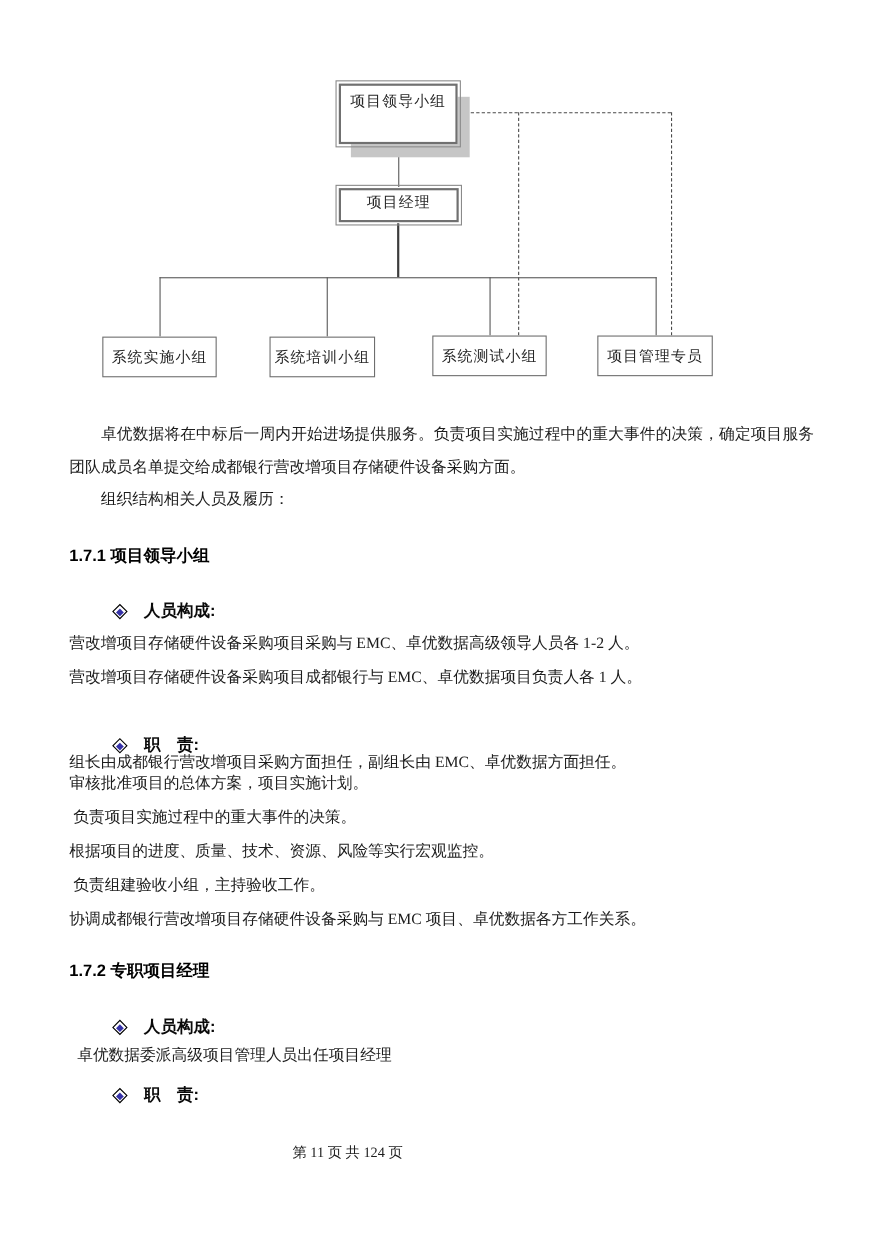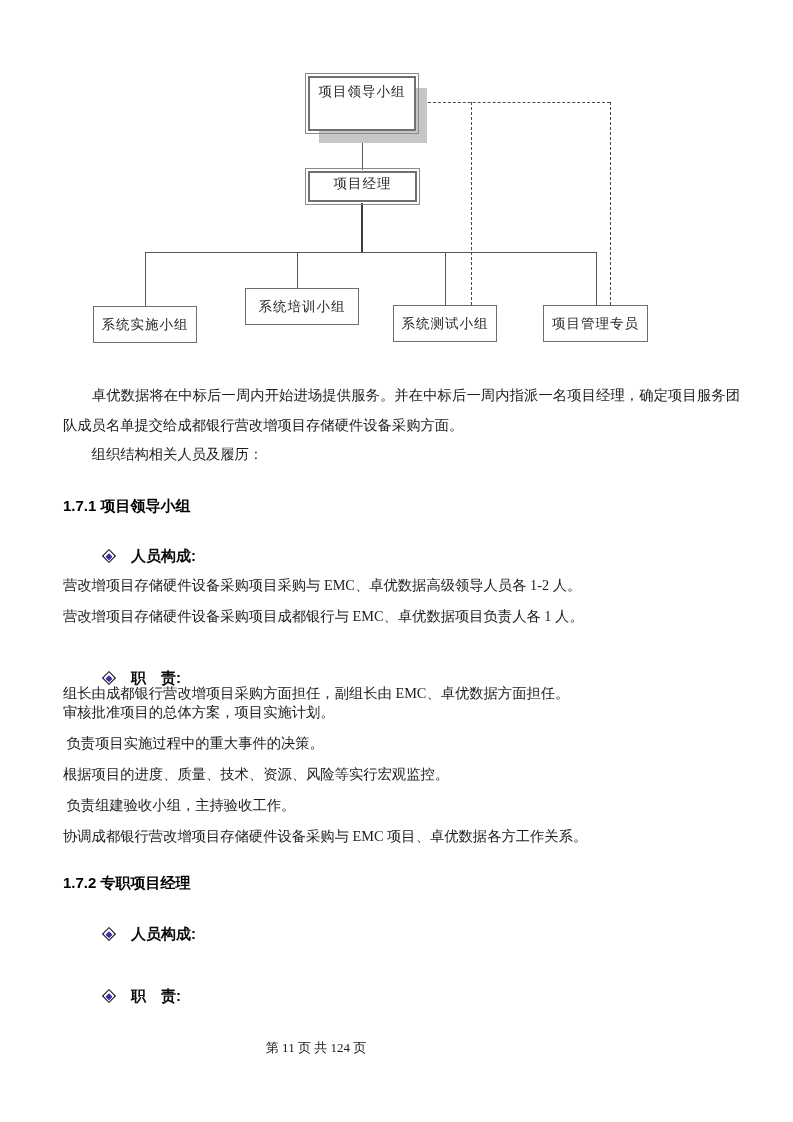--- a/index.html
+++ b/index.html
@@ -89,32 +89,32 @@
 
     <div class="obox double shadowed" style="left:308px; top:76px; width:108px; height:55px;">
       <span>项目领导小组</span>
     </div>
     <div class="obox double" style="left:308px; top:171px; width:109px; height:31px; padding-top:2px;">
       <span>项目经理</span>
     </div>
     <div class="obox" style="left:93px; top:306px; width:104px; height:37px;">
       <span>系统实施小组</span>
     </div>
-    <div class="obox" style="left:245px; top:288px; width:114px; height:37px;">
+    <div class="obox" style="left:245px; top:306px; width:96px; height:37px;">
       <span>系统培训小组</span>
     </div>
     <div class="obox" style="left:393px; top:305px; width:104px; height:37px;">
       <span>系统测试小组</span>
     </div>
     <div class="obox" style="left:543px; top:305px; width:105px; height:37px;">
       <span>项目管理专员</span>
     </div>
   </div>
 
-  <div class="para" style="top:380px;">　　卓优数据将在中标后一周内开始进场提供服务。并在中标后一周内指派一名项目经理，确定项目服务团队成员名单提交给成都银行营改增项目存储硬件设备采购方面。</div>
+  <div class="para" style="top:380px;">　　卓优数据将在中标后一周内开始进场提供服务。负责项目实施过程中的重大事件的决策，确定项目服务团队成员名单提交给成都银行营改增项目存储硬件设备采购方面。</div>
   <div class="tline" style="top:439px;">　　组织结构相关人员及履历：</div>
 
   <div class="heading" style="top:493px;">1.7.1 项目领导小组</div>
 
   <span class="bullet-diamond" style="top:551px;"></span>
   <div class="bullet-label" style="top:547px;">人员构成:</div>
 
   <div class="tline" style="top:570px;">营改增项目存储硬件设备采购项目采购与 EMC、卓优数据高级领导人员各 1-2 人。</div>
   <div class="tline" style="top:601px;">营改增项目存储硬件设备采购项目成都银行与 EMC、卓优数据项目负责人各 1 人。</div>
   <div class="tline" style="top:632px;margin-top:46px;">组长由成都银行营改增项目采购方面担任，副组长由 EMC、卓优数据方面担任。</div>
@@ -126,19 +126,20 @@
   <div class="tline" style="top:728px;"> 负责项目实施过程中的重大事件的决策。</div>
   <div class="tline" style="top:759px;">根据项目的进度、质量、技术、资源、风险等实行宏观监控。</div>
   <div class="tline" style="top:790px;"> 负责组建验收小组，主持验收工作。</div>
   <div class="tline" style="top:821px;">协调成都银行营改增项目存储硬件设备采购与 EMC 项目、卓优数据各方工作关系。</div>
 
   <div class="heading" style="top:870px;">1.7.2 专职项目经理</div>
 
   <span class="bullet-diamond" style="top:929px;"></span>
   <div class="bullet-label" style="top:925px;">人员构成:</div>
 
+  <div class="tline" style="top:945px;">  卓优数据委派高级项目管理人员出任项目经理</div>
 
   <span class="bullet-diamond" style="top:991px;"></span>
   <div class="bullet-label" style="top:987px;">职　责:</div>
 
   <div class="footer">第 11 页 共 124 页</div>
 
 </div>
 
 </body></html>

